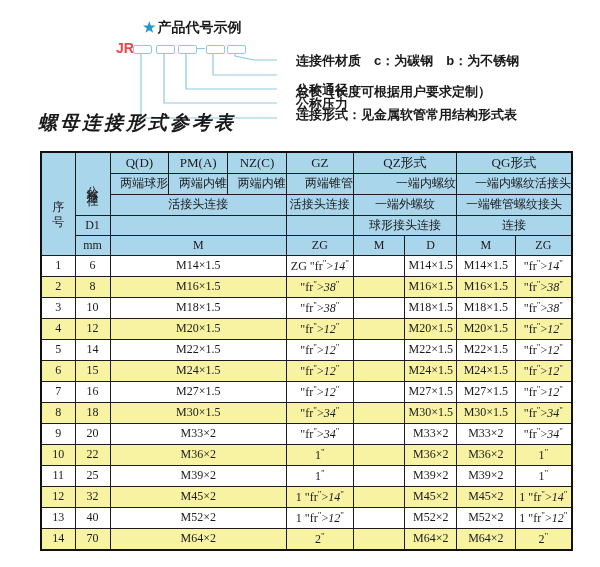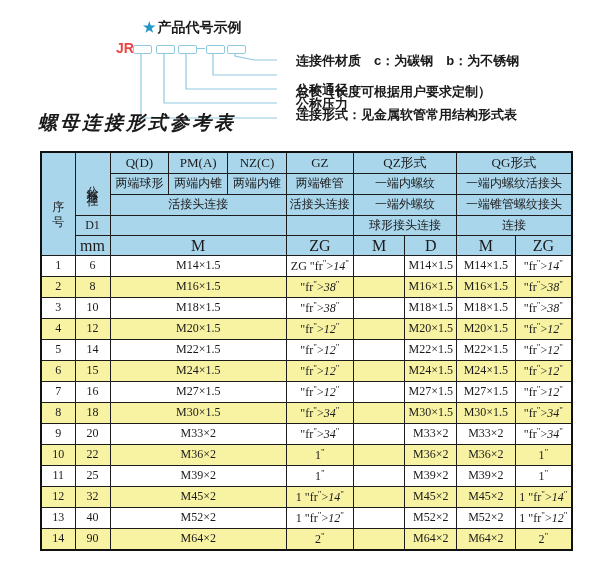--- a/index.html
+++ b/index.html
@@ -23,24 +23,24 @@
                font-style:italic;font-family:"Liberation Serif",serif;letter-spacing:3px;}
 
   
   table.ref{position:absolute;left:40px;top:151px;width:533px;border-collapse:collapse;
             table-layout:fixed;font-family:"Liberation Serif",serif;}
   table.ref th,table.ref td{border:1px solid #1c1c1c;text-align:center;vertical-align:middle;
             padding:0;font-weight:normal;font-size:12px;line-height:1.1;overflow:hidden;}
   table.ref{border:2px solid #111;}
   table.ref thead th{background:var(--header-bg,#aad6ec);}
   table.ref thead tr.r1 th{height:20px;font-size:13px;}
-  table.ref thead tr.r2 th{height:20px;}
+  table.ref thead tr.r2 th{height:20px;text-align:right;}
   table.ref thead tr.r3 th{height:20px;}
   table.ref thead tr.r4 th{height:19px;}
-  table.ref thead tr.r5 th{height:19px;font-size:16px;}
+  table.ref thead tr.r5 th{height:19px;font-size:12px;}
   table.ref tbody tr{height:21px;background:#fff;}
   table.ref tbody tr.alt{background:var(--row-alt-bg,#f8f2a3);}
   .vert{writing-mode:vertical-lr;text-orientation:upright;display:inline-block;line-height:1;}
   .vert-seq{letter-spacing:17px;padding-top:10px;font-size:12px;}
   .vert-dn{letter-spacing:3px;font-size:12px;}
   .inch{font-size:9px;vertical-align:4px;}
 </style>
 </head>
 <body>
 
@@ -259,21 +259,21 @@
           <td>40</td>
           <td colspan="3">M52×2</td>
           <td>1 <span class="&lt;span">"</span>fr<span class="inch">"</span>&gt;<i>1</i><i>2</i><span class="inch">"</span></td>
           <td></td>
           <td>M52×2</td>
           <td>M52×2</td>
           <td>1 <span class="&lt;span">"</span>fr<span class="inch">"</span>&gt;<i>1</i><i>2</i><span class="inch">"</span></td>
         </tr>
         <tr class="alt">
           <td>14</td>
-          <td>90</td>
+          <td>70</td>
           <td colspan="3">M64×2</td>
           <td>2<span class="inch">"</span></td>
           <td></td>
           <td>M64×2</td>
           <td>M64×2</td>
           <td>2<span class="inch">"</span></td>
         </tr>
       </tbody>
   </table>
 

